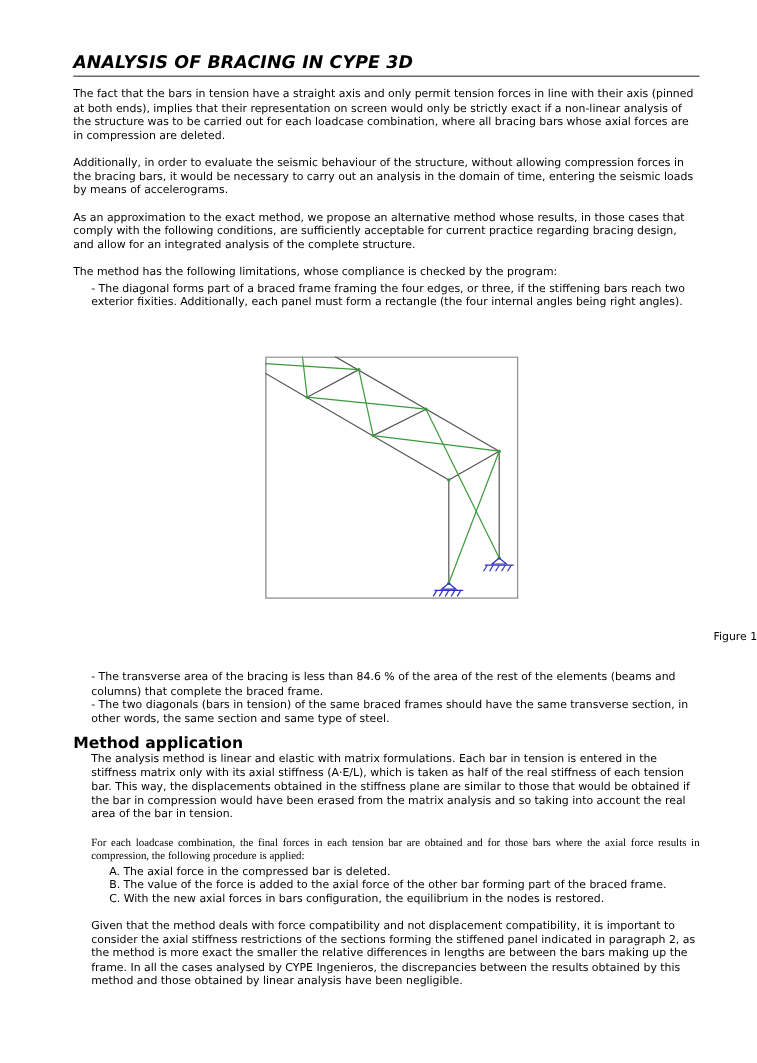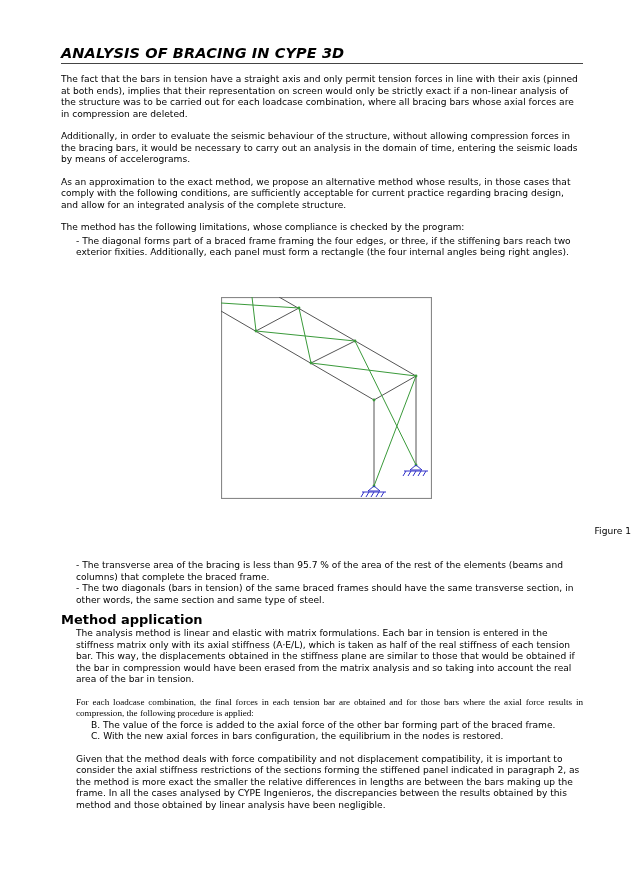--- a/index.html
+++ b/index.html
@@ -76,21 +76,22 @@
     <line x1="411" y1="471" x2="408" y2="476"></line>
     <line x1="416" y1="471" x2="413" y2="476"></line>
     <line x1="421" y1="471" x2="418" y2="476"></line>
     <line x1="426" y1="471" x2="423" y2="476"></line>
   </g>
 </svg>
 
 <div class="caption">Figure 1</div>
 
 <div class="page" style="top:560px">
-  <p class="indent">- The transverse area of the bracing is less than 95.7 % of the area of the rest of the elements (beams and columns) that complete the braced frame.</p>
+  <p class="indent">- The transverse area of the bracing is less than 84.6 % of the area of the rest of the elements (beams and columns) that complete the braced frame.</p>
   <p class="indent">- The two diagonals (bars in tension) of the same braced frames should have the same transverse section, in other words, the same section and same type of steel.</p>
   <p class="section-title" style="margin-top:8px">Method application</p>
   <p class="indent" style="margin-top:2px">The analysis method is linear and elastic with matrix formulations. Each bar in tension is entered in the stiffness matrix only with its axial stiffness (A·E/L), which is taken as half of the real stiffness of each tension bar. This way, the displacements obtained in the stiffness plane are similar to those that would be obtained if the bar in compression would have been erased from the matrix analysis and so taking into account the real area of the bar in tension.</p>
   <p class="indent justify gap">For each loadcase combination, the final forces in each tension bar are obtained and for those bars where the axial force results in compression, the following procedure is applied:</p>
+  <p class="indent2" style="margin-top:2px">A. The axial force in the compressed bar is deleted.</p>
   <p class="indent2">B. The value of the force is added to the axial force of the other bar forming part of the braced frame.</p>
   <p class="indent2">C. With the new axial forces in bars configuration, the equilibrium in the nodes is restored.</p>
   <p class="indent gap">Given that the method deals with force compatibility and not displacement compatibility, it is important to consider the axial stiffness restrictions of the sections forming the stiffened panel indicated in paragraph 2, as the method is more exact the smaller the relative differences in lengths are between the bars making up the frame. In all the cases analysed by CYPE Ingenieros, the discrepancies between the results obtained by this method and those obtained by linear analysis have been negligible.</p>
 </div>
 
 </body></html>

